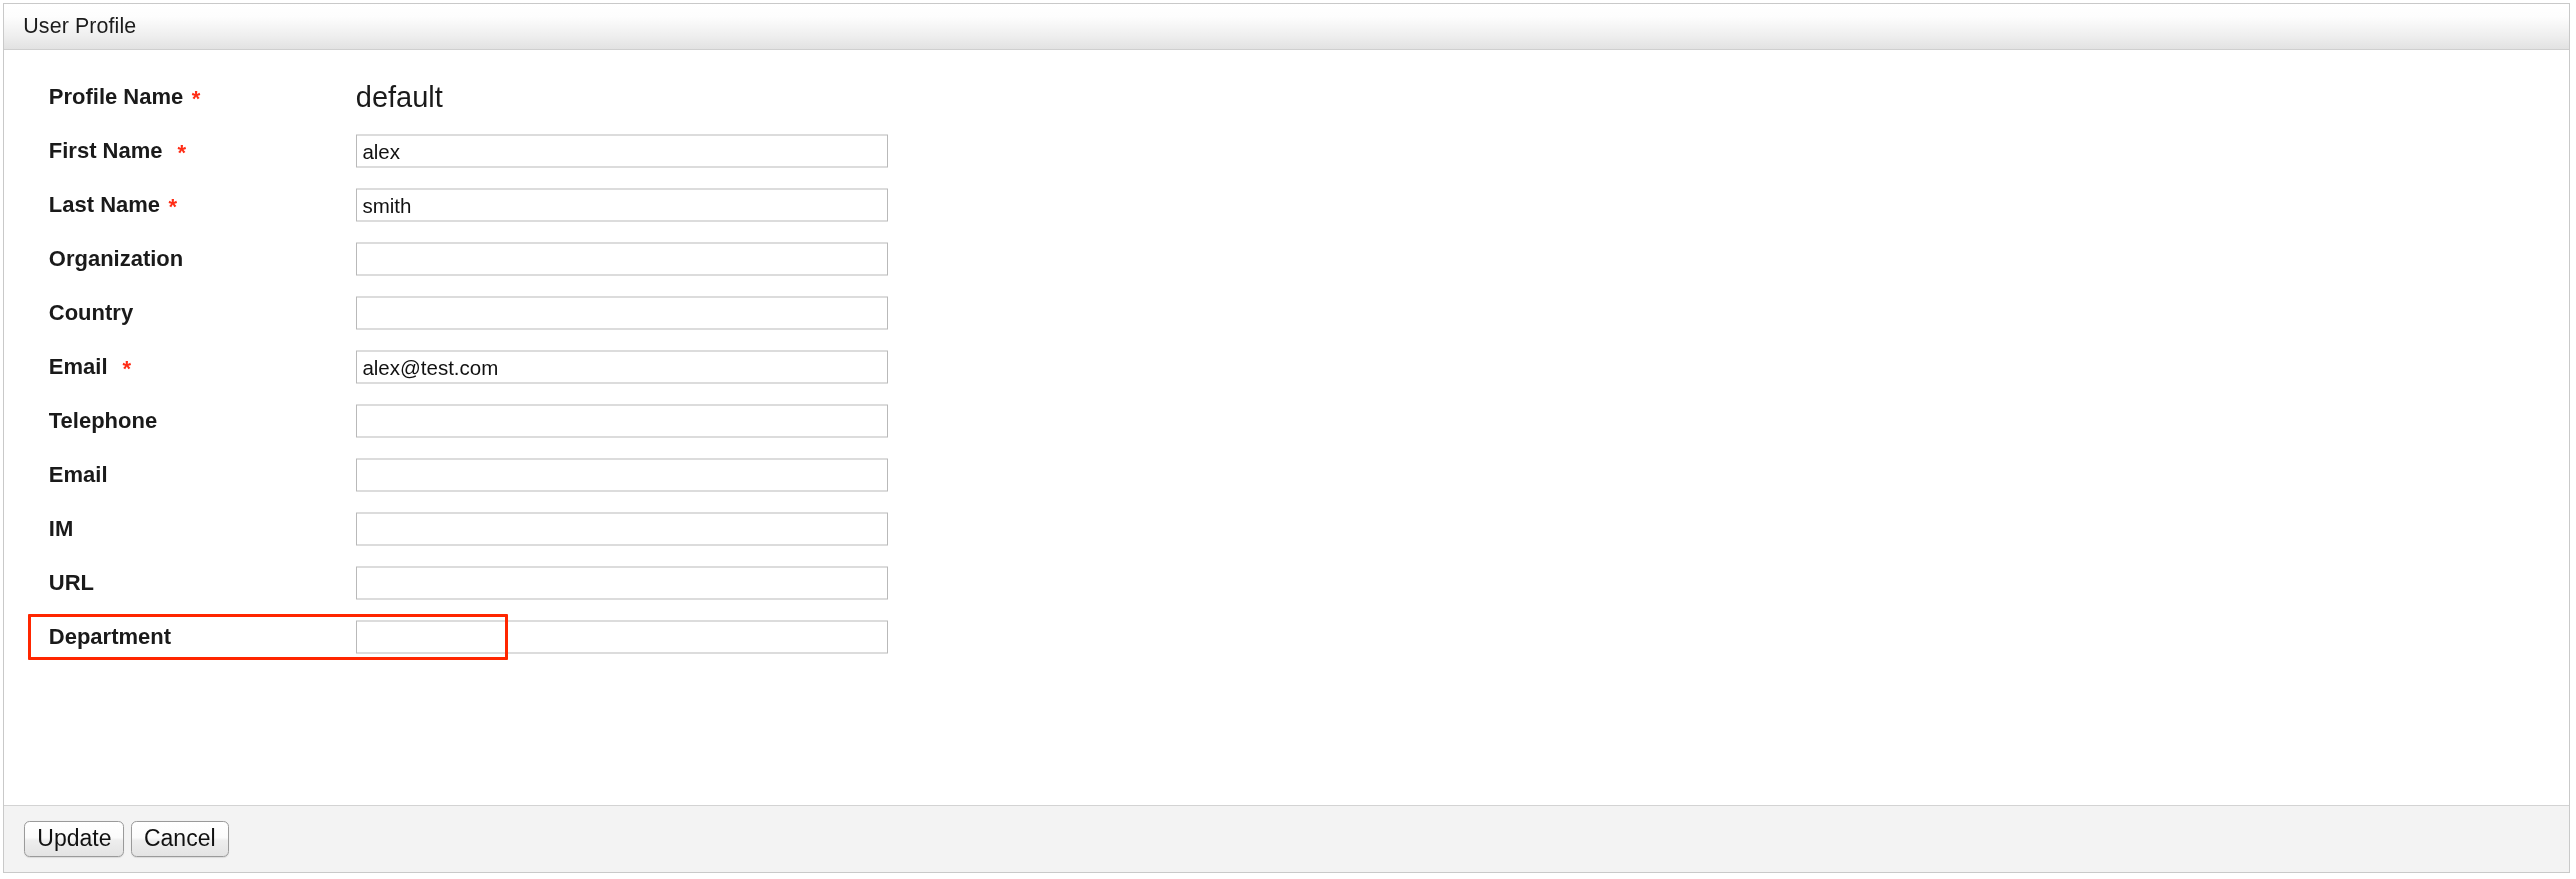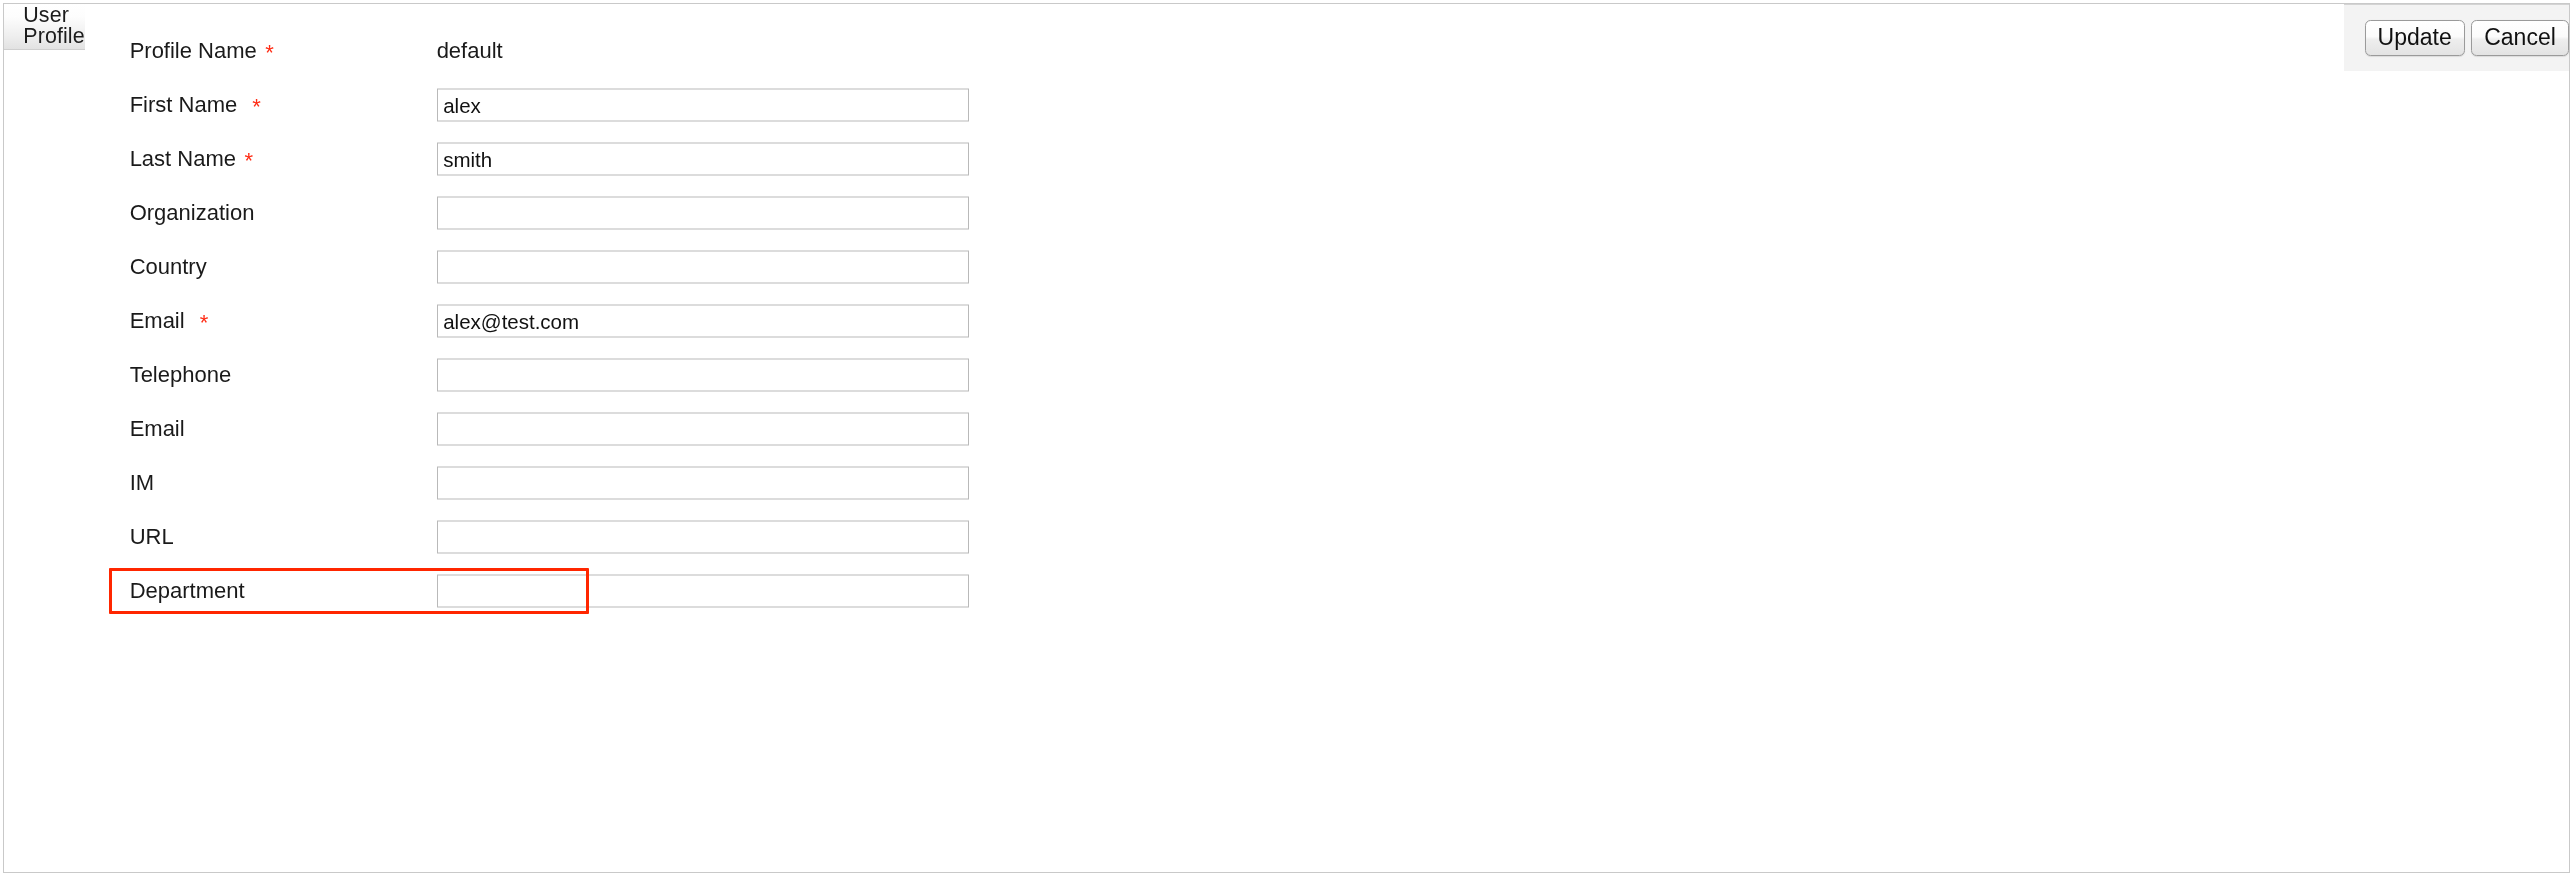--- a/index.html
+++ b/index.html
@@ -20,21 +20,21 @@
   .panel {
     position: absolute;
     left: 2.8px;
     top: 2.8px;
     width: 2567px;
     height: 870px;
     box-sizing: border-box;
     border: 0.9px solid #c9c9c9;
     background: #ffffff;
     display: flex;
-    flex-direction: row;
+    flex-direction: column;
   }
 
   
   .panel-header {
     height: 46px;
     flex: 0 0 46px;
     box-sizing: border-box;
     border-bottom: 0.9px solid #cfcfcf;
     background: linear-gradient(to bottom, #ffffff 0%, #fdfdfd 28%, #eeeeee 72%, #e2e2e2 100%);
     display: flex;
@@ -67,41 +67,42 @@
 
   .row-label {
     position: absolute;
     left: 45px;
     top: 50%;
     transform: translateY(-50%);
     font-size: 22px;
     color: #1a1a1a;
     white-space: nowrap;
     line-height: 1;
+    font-weight: bold;
   }
   .req-star {
     color: #ff2d16;
     font-size: 22px;
     margin-left: 8.4px;
     position: relative;
     top: 1.9px;
   }
   .req-star.wide { margin-left: 15px; }
 
   .row-control {
     position: absolute;
     left: 352px;
     top: 50%;
     transform: translateY(-50%);
     display: flex;
     align-items: center;
   }
 
   .static-value {
-    font-size: 22px;
+    font-size: 29px;
     color: #1a1a1a;
     line-height: 1;
     white-space: nowrap;
   }
 
   .text-input {
     width: 532px;
     height: 33px;
     box-sizing: border-box;
     border: 0.9px solid #b9b9b9;

